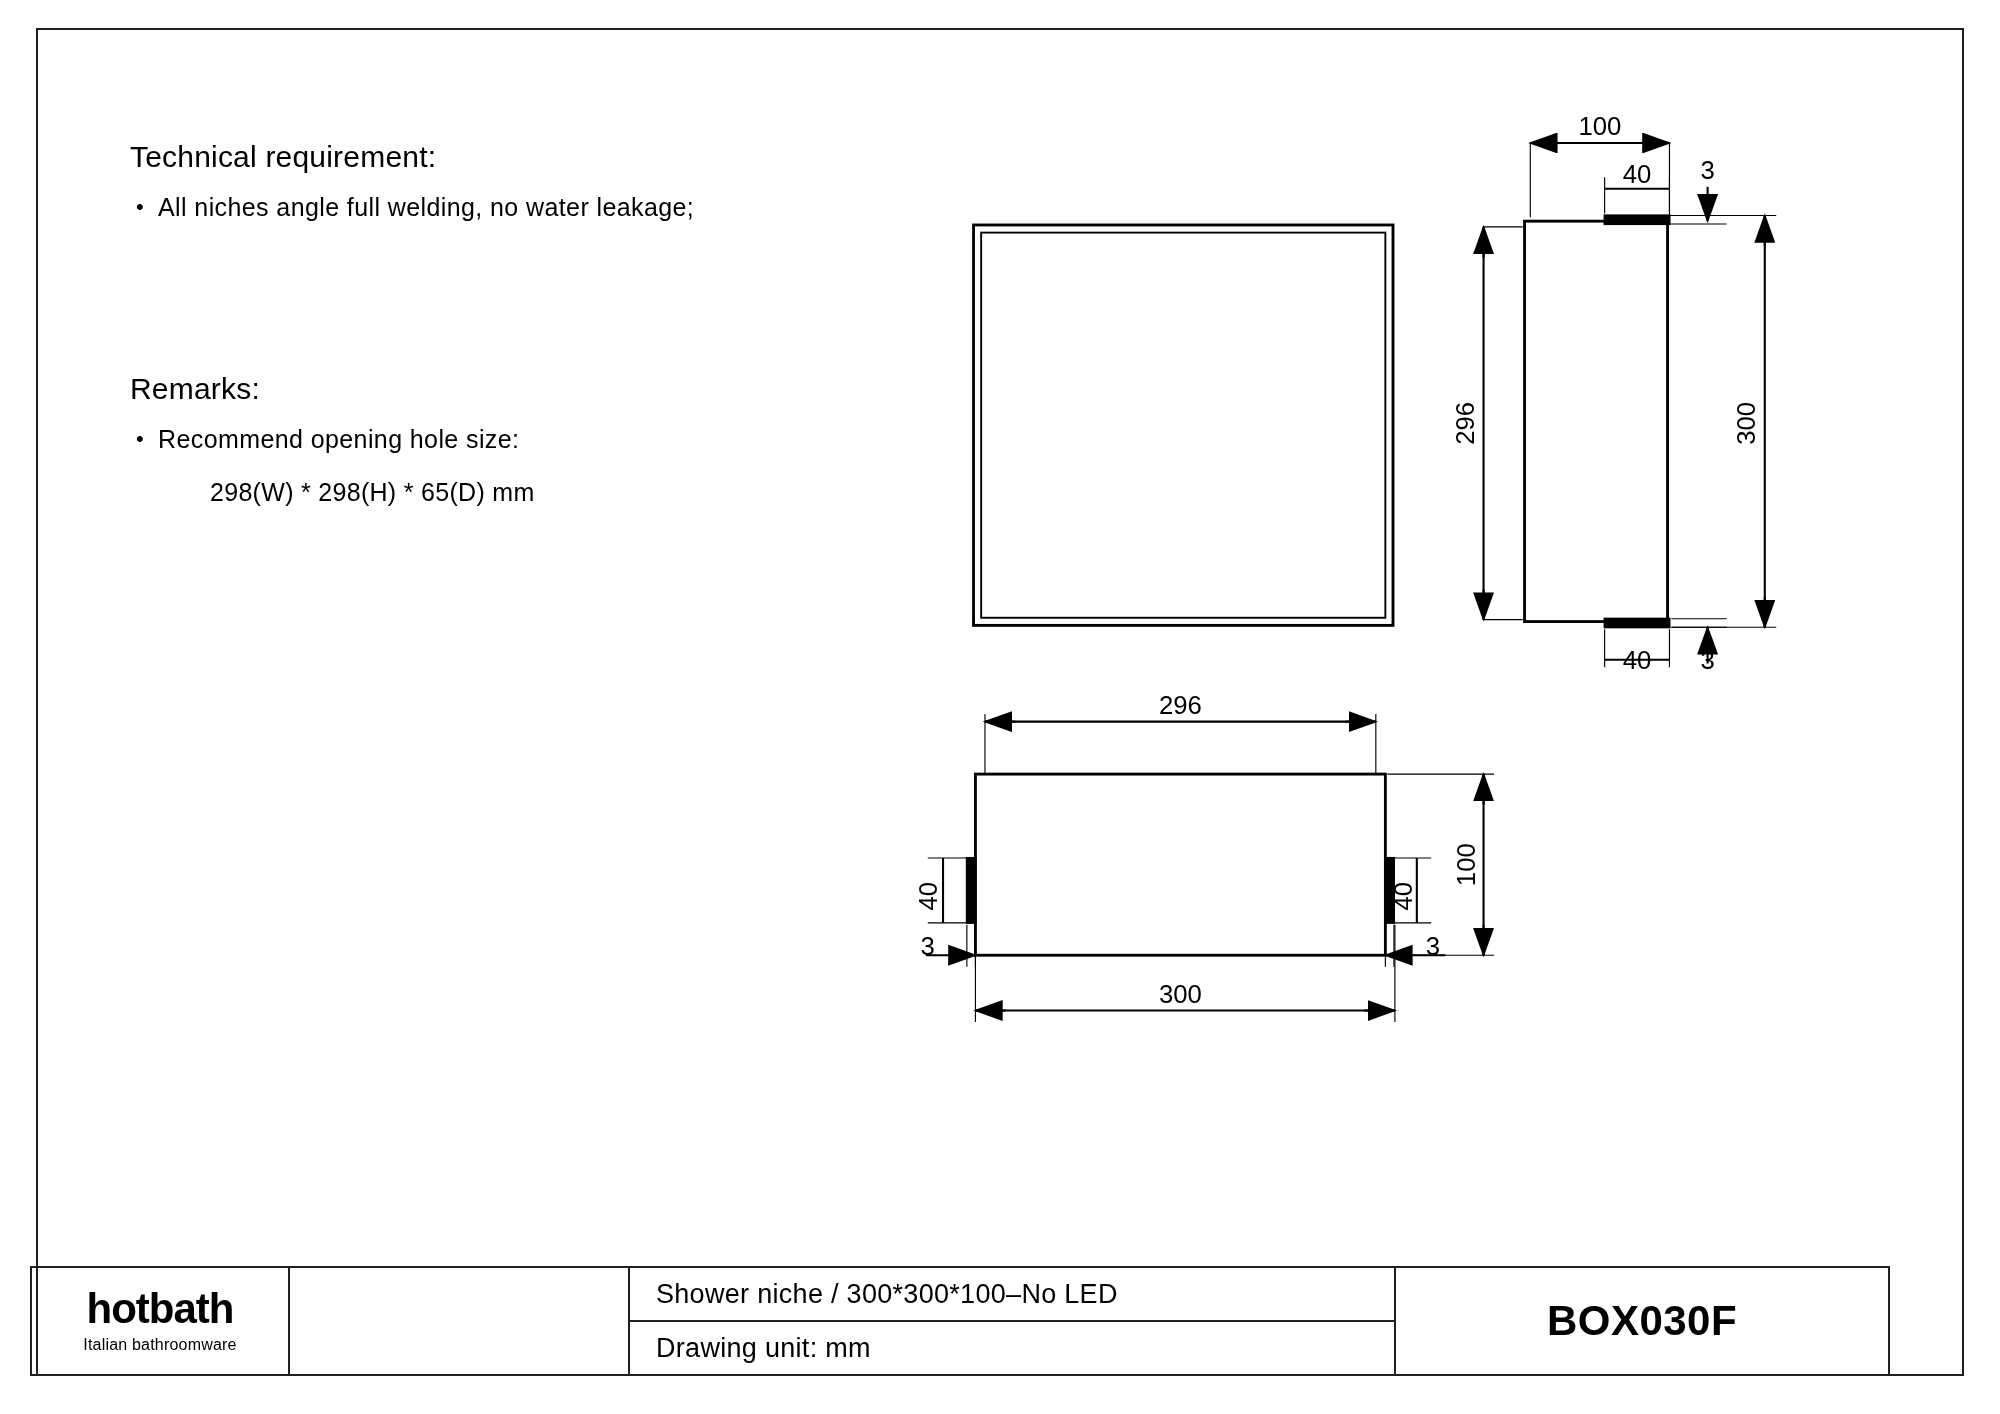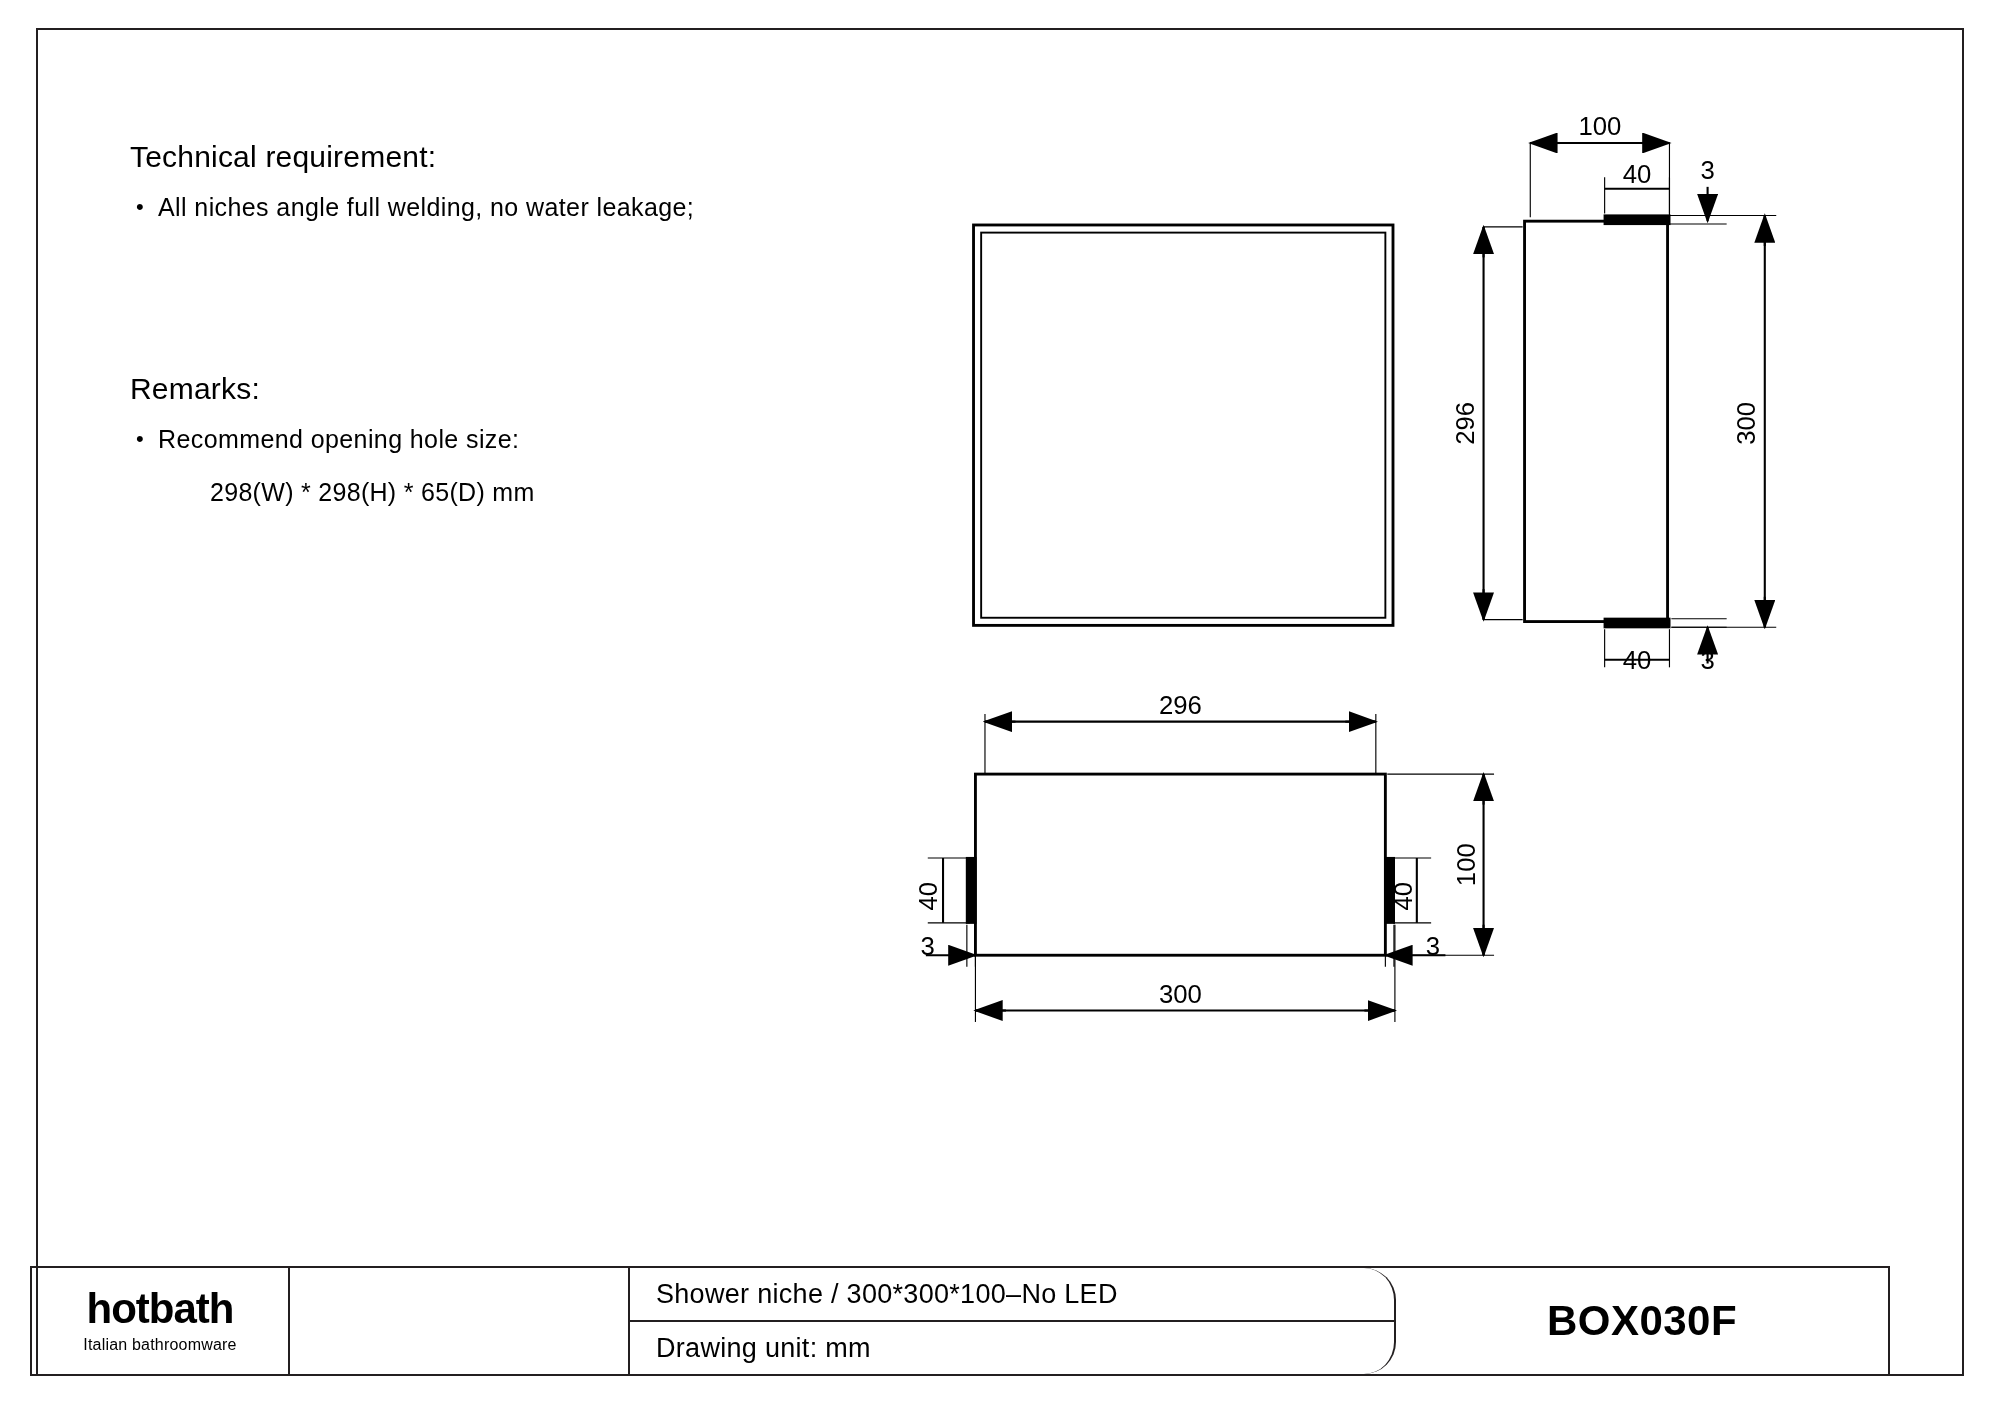--- a/index.html
+++ b/index.html
@@ -102,21 +102,20 @@
     width: 340px;
     border-right: 2px solid #231f20;
     box-sizing: border-box;
   }
   .tb-mid {
     flex: 1;
     border-right: 2px solid #231f20;
     box-sizing: border-box;
     display: flex;
     flex-direction: column;
-    border-radius: 32px;
   }
   .tb-mid-row {
     flex: 1;
     display: flex;
     align-items: center;
     padding-left: 26px;
     font-size: 27px;
     letter-spacing: .3px;
     box-sizing: border-box;
   }

